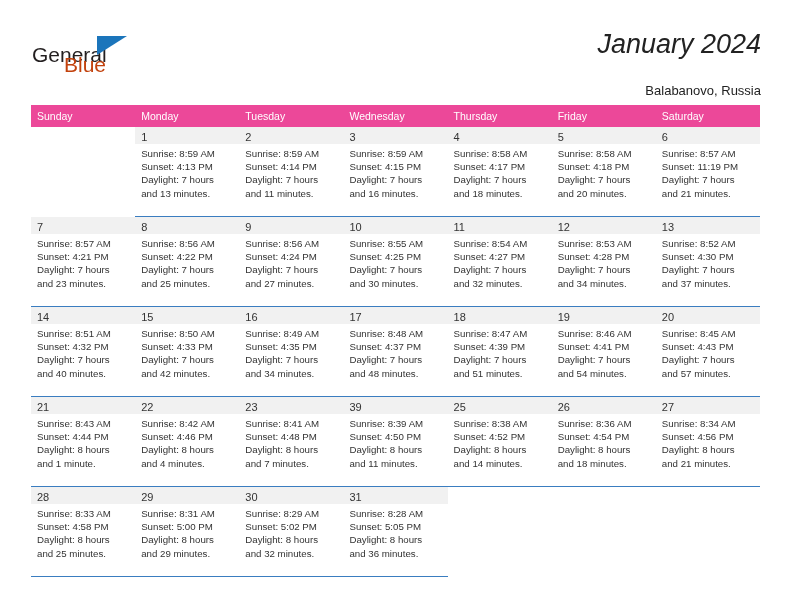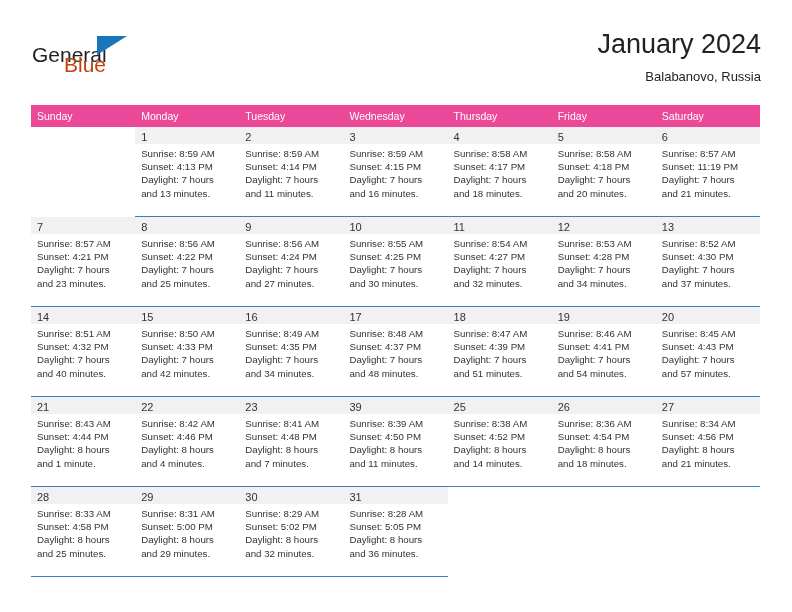--- a/index.html
+++ b/index.html
@@ -67,26 +67,27 @@
     position: absolute;
     right: 0;
     top: 0;
     text-align: right;
   }
   .cal-title {
     font-size: 27px;
     color: #222222;
     line-height: 33px;
     white-space: nowrap;
+    font-style: italic;
   }
   .cal-subtitle {
     font-size: 13px;
     color: #222222;
     line-height: 19px;
-    margin-top: 6px;
+    margin-top: 20px;
     white-space: nowrap;
     text-align: right;
   }
 
   
   .calendar {
     position: absolute;
     left: 31px;
     top: 105px;
     width: 729px;

